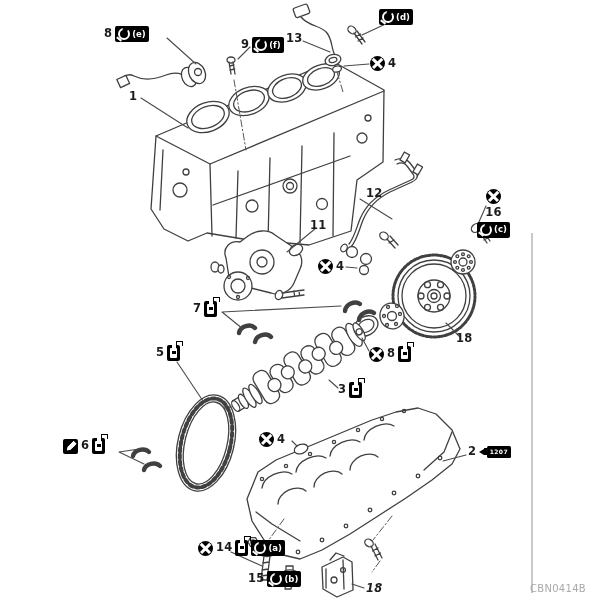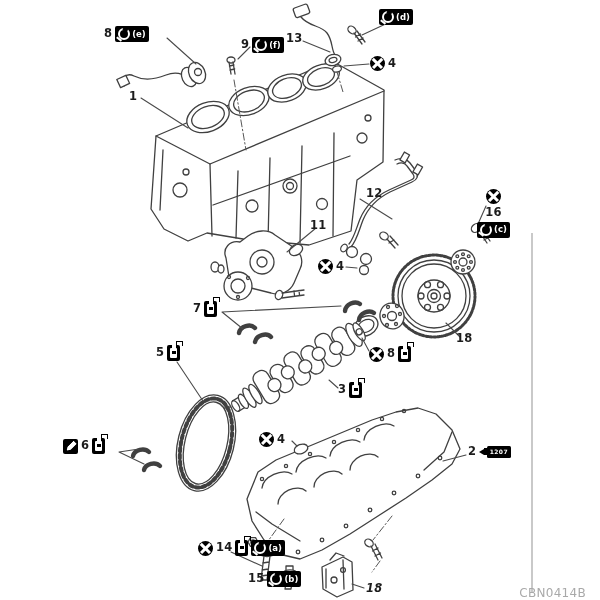--- a/index.html
+++ b/index.html
@@ -39,21 +39,21 @@
   .gasket-glyph{width:12px;height:4.6px;background:#fff;transform:rotate(-45deg);
                 clip-path:polygon(0 50%,28% 0,100% 0,100% 100%,28% 100%);}
   
   .tube-icon{display:inline-flex;align-items:center;height:13px;}
   .tube-nozzle{width:0;height:0;border-top:3.2px solid transparent;border-bottom:3.2px solid transparent;
                border-right:5px solid #000;}
   .tube-neck{width:3px;height:7px;background:#000;}
   .tube-body{background:#000;color:#fff;font-size:6px;font-weight:bold;height:12px;padding:0 2.5px;
              display:flex;align-items:center;letter-spacing:0.4px;border-radius:1.5px;}
   
-  .footer-code{position:absolute;right:14px;bottom:0;font-size:12px;color:#a9a9a9;letter-spacing:0.3px;}
+  .footer-code{position:absolute;right:14px;bottom:6px;font-size:10px;color:#a9a9a9;letter-spacing:0.3px;}
   .divider{position:absolute;left:531px;top:233px;width:1.5px;height:360px;background:#c9c9c9;}
 </style>
 </head>
 <body>
 
 <div id="stage">
 
   <svg id="art" width="600" height="600" viewBox="0 0 600 600">
     <g fill="none" stroke="#404040" stroke-width="1.3" stroke-linejoin="round" stroke-linecap="round">
 

